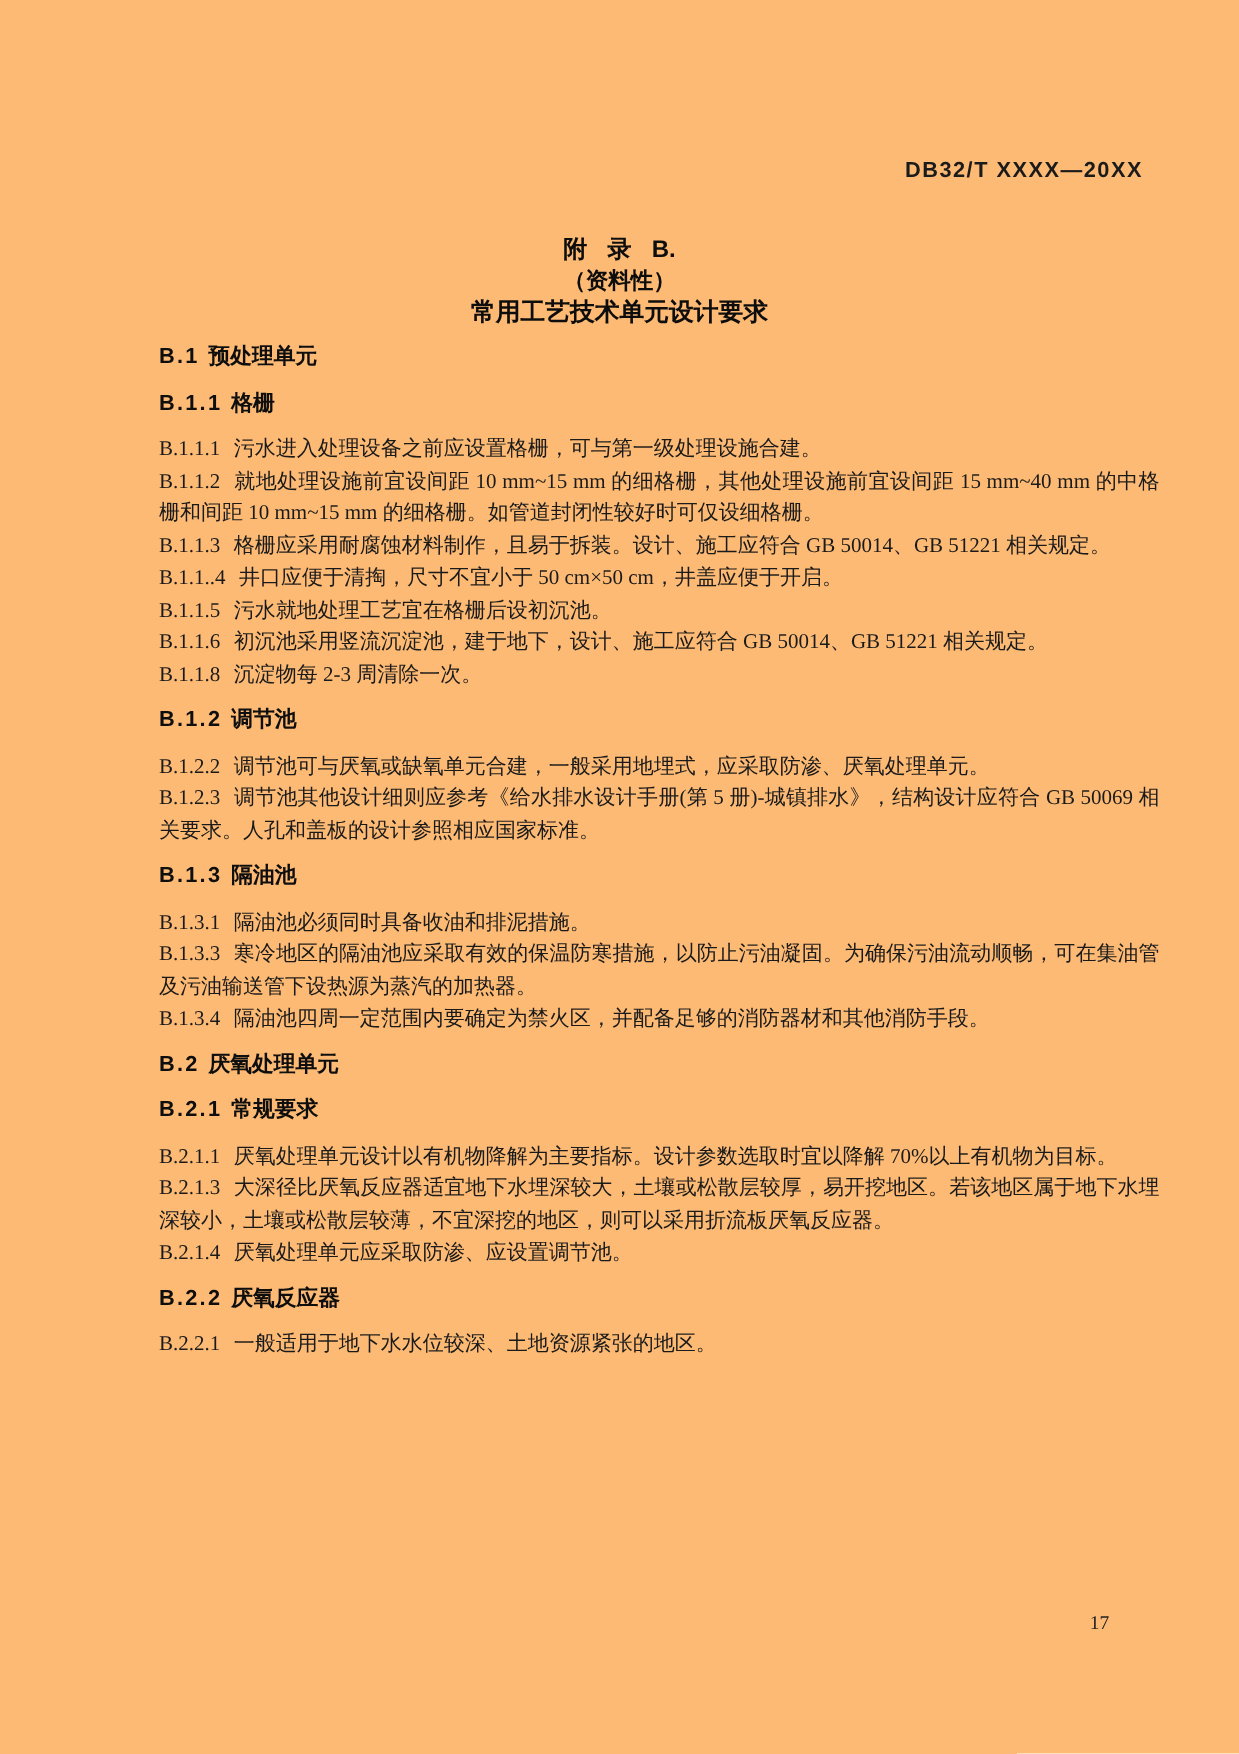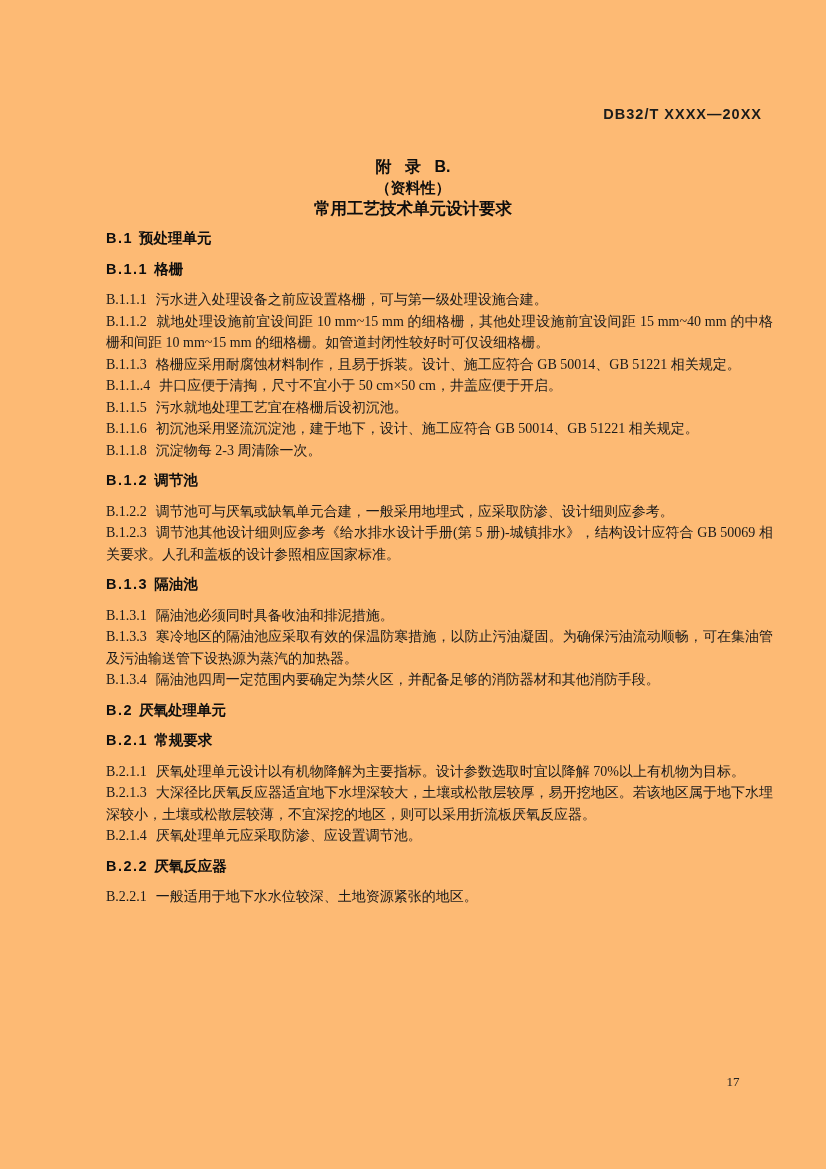--- a/index.html
+++ b/index.html
@@ -115,21 +115,21 @@
       <div class="block section"><span class="label">B.1</span><span class="text">预处理单元</span></div>
       <div class="block subsection"><span class="label">B.1.1</span><span class="text">格栅</span></div>
       <div class="block para"><span class="label">B.1.1.1</span><span class="text">污水进入处理设备之前应设置格栅，可与第一级处理设施合建。</span></div>
       <div class="block para"><span class="label">B.1.1.2</span><span class="text">就地处理设施前宜设间距 10 mm~15 mm 的细格栅，其他处理设施前宜设间距 15 mm~40 mm 的中格栅和间距 10 mm~15 mm 的细格栅。如管道封闭性较好时可仅设细格栅。</span></div>
       <div class="block para"><span class="label">B.1.1.3</span><span class="text">格栅应采用耐腐蚀材料制作，且易于拆装。设计、施工应符合 GB 50014、GB 51221 相关规定。</span></div>
       <div class="block para"><span class="label">B.1.1..4</span><span class="text">井口应便于清掏，尺寸不宜小于 50 cm×50 cm，井盖应便于开启。</span></div>
       <div class="block para"><span class="label">B.1.1.5</span><span class="text">污水就地处理工艺宜在格栅后设初沉池。</span></div>
       <div class="block para"><span class="label">B.1.1.6</span><span class="text">初沉池采用竖流沉淀池，建于地下，设计、施工应符合 GB 50014、GB 51221 相关规定。</span></div>
       <div class="block para"><span class="label">B.1.1.8</span><span class="text">沉淀物每 2-3 周清除一次。</span></div>
       <div class="block subsection"><span class="label">B.1.2</span><span class="text">调节池</span></div>
-      <div class="block para"><span class="label">B.1.2.2</span><span class="text">调节池可与厌氧或缺氧单元合建，一般采用地埋式，应采取防渗、设计细则应参考。</span></div>
+      <div class="block para"><span class="label">B.1.2.2</span><span class="text">调节池可与厌氧或缺氧单元合建，一般采用地埋式，应采取防渗、厌氧处理单元。</span></div>
       <div class="block para"><span class="label">B.1.2.3</span><span class="text">调节池其他设计细则应参考《给水排水设计手册(第 5 册)-城镇排水》，结构设计应符合 GB 50069 相关要求。人孔和盖板的设计参照相应国家标准。</span></div>
       <div class="block subsection"><span class="label">B.1.3</span><span class="text">隔油池</span></div>
       <div class="block para"><span class="label">B.1.3.1</span><span class="text">隔油池必须同时具备收油和排泥措施。</span></div>
       <div class="block para"><span class="label">B.1.3.3</span><span class="text">寒冷地区的隔油池应采取有效的保温防寒措施，以防止污油凝固。为确保污油流动顺畅，可在集油管及污油输送管下设热源为蒸汽的加热器。</span></div>
       <div class="block para"><span class="label">B.1.3.4</span><span class="text">隔油池四周一定范围内要确定为禁火区，并配备足够的消防器材和其他消防手段。</span></div>
       <div class="block section"><span class="label">B.2</span><span class="text">厌氧处理单元</span></div>
       <div class="block subsection"><span class="label">B.2.1</span><span class="text">常规要求</span></div>
       <div class="block para"><span class="label">B.2.1.1</span><span class="text">厌氧处理单元设计以有机物降解为主要指标。设计参数选取时宜以降解 70%以上有机物为目标。</span></div>
       <div class="block para"><span class="label">B.2.1.3</span><span class="text">大深径比厌氧反应器适宜地下水埋深较大，土壤或松散层较厚，易开挖地区。若该地区属于地下水埋深较小，土壤或松散层较薄，不宜深挖的地区，则可以采用折流板厌氧反应器。</span></div>
       <div class="block para"><span class="label">B.2.1.4</span><span class="text">厌氧处理单元应采取防渗、应设置调节池。</span></div>

